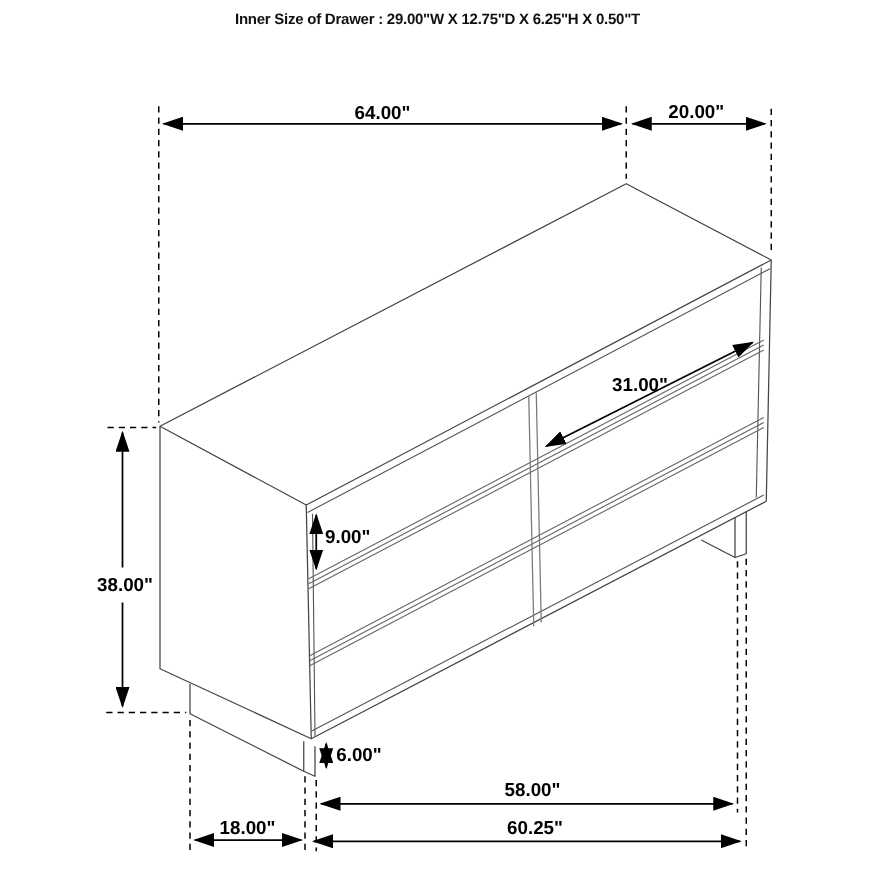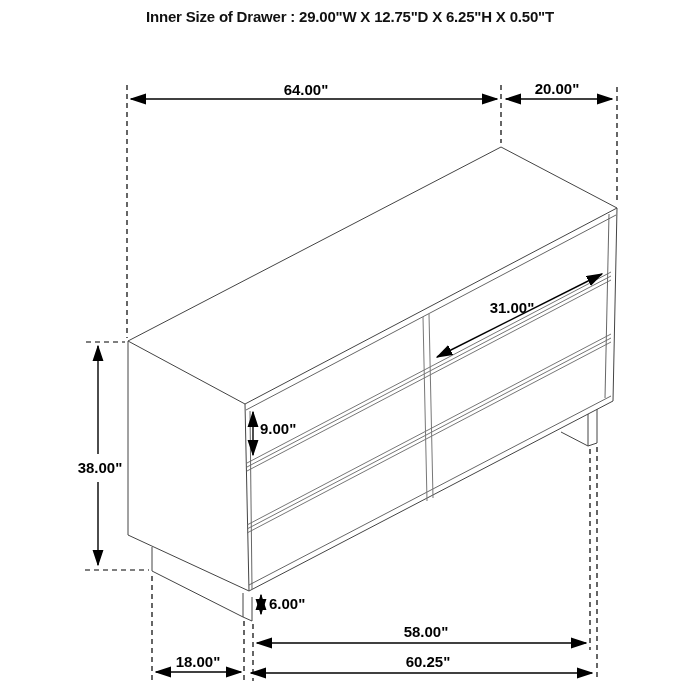--- a/index.html
+++ b/index.html
@@ -1,20 +1,20 @@
 <!DOCTYPE html>
 <html><head>
 <meta charset="utf-8">
 <style>
   html,body{margin:0;padding:0;background:#ffffff;}
   body{width:700px;height:700px;position:relative;overflow:hidden;
        font-family:"Liberation Sans",sans-serif;}
   .page-title{
     position:absolute;top:8px;left:0;width:700px;
-    text-align:center;font-size:15px;font-weight:bold;color:#111;
+    text-align:center;font-size:12px;font-weight:bold;color:#111;
     letter-spacing:-0.2px;
   }
   svg{position:absolute;left:0;top:0;}
   svg text{
     font-family:"Liberation Sans",sans-serif;
     font-size:15px;font-weight:bold;fill:#000;
   }
   .outline{stroke:#444;stroke-width:1;fill:none;stroke-linejoin:round;}
   .inner-line{stroke:#555;stroke-width:0.9;fill:none;}
   .gap-lines{stroke:#666;stroke-width:0.9;fill:none;}

